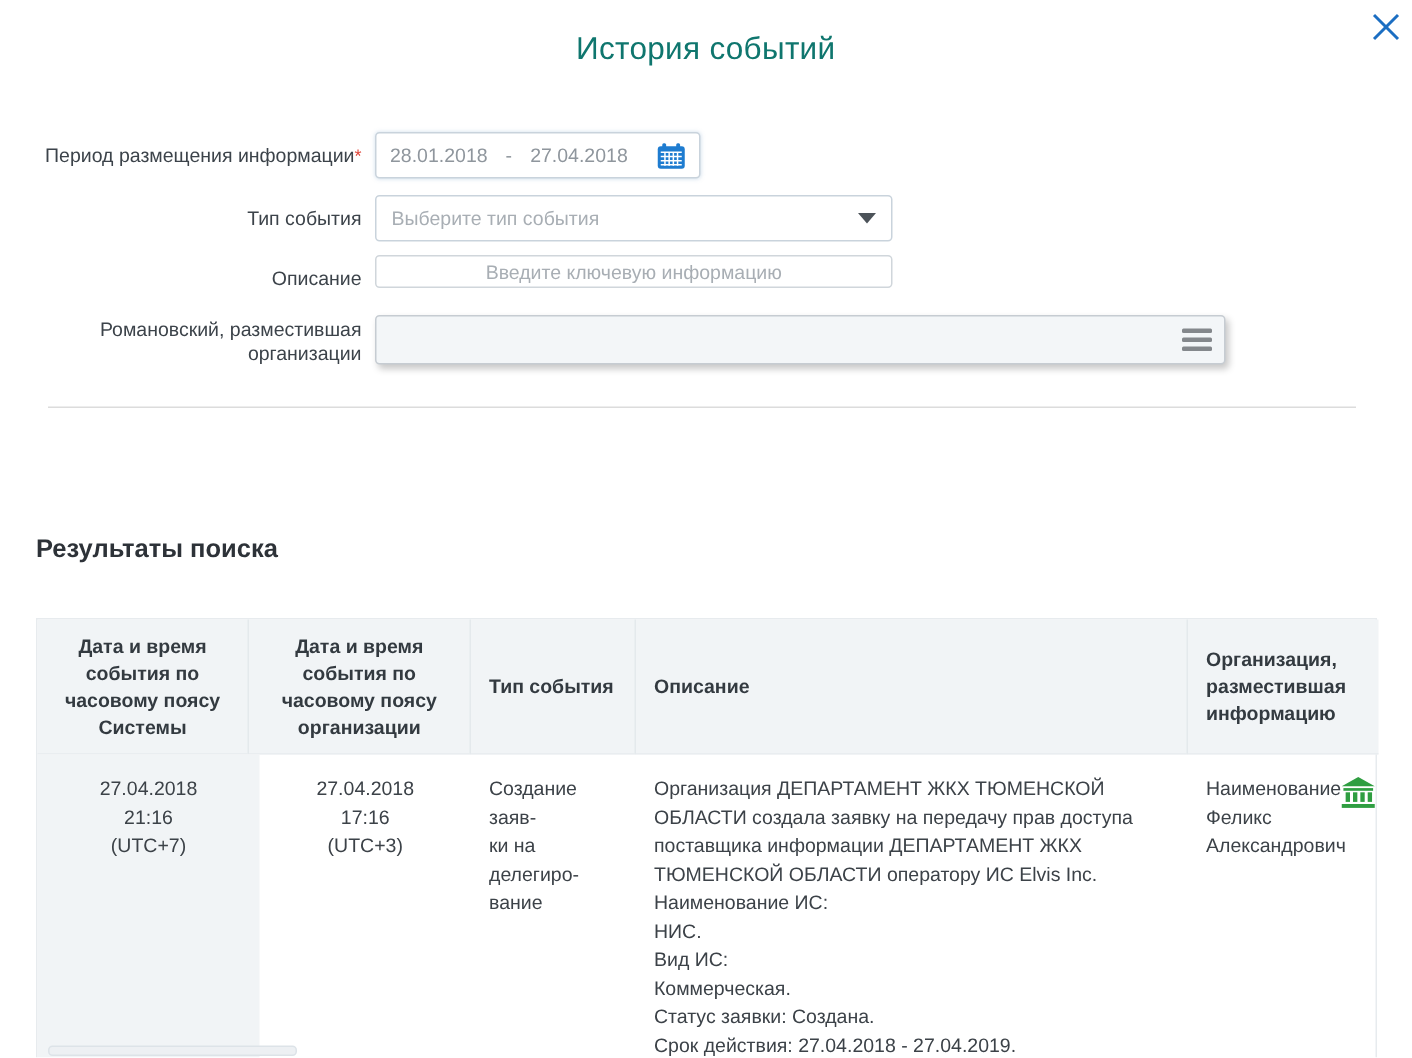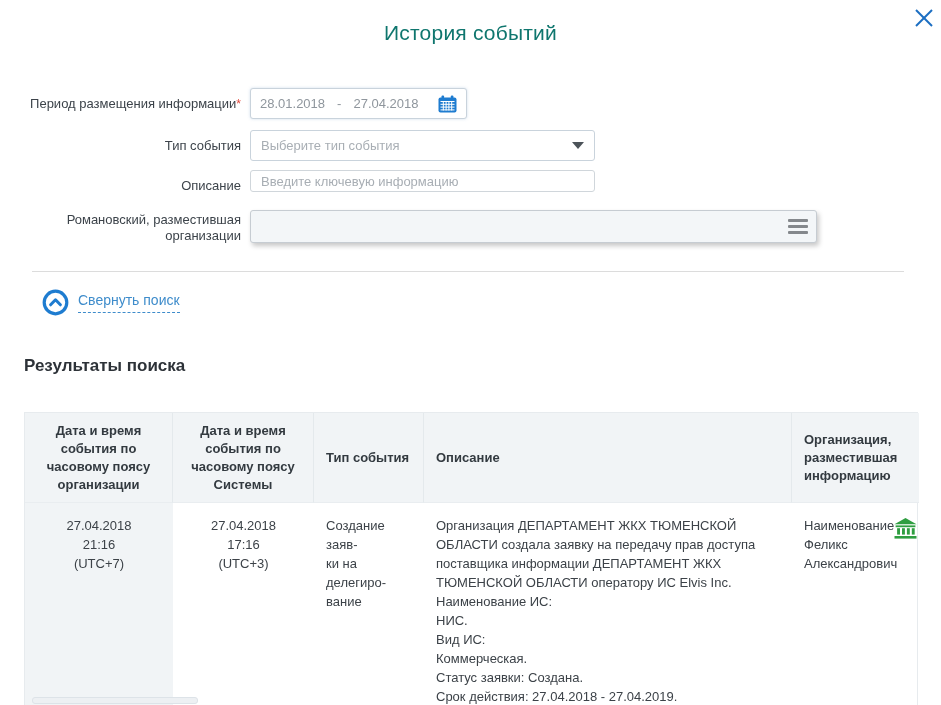--- a/index.html
+++ b/index.html
@@ -23,21 +23,21 @@
     font-size:13px; display:flex; align-items:center; }
   .datebox { width:217px; padding:0 9px; color:#8f969d; box-shadow:0 0 3px rgba(120,160,200,.35); }
   .datebox .dsep { margin:0 12px; }
   .datebox .calwrap { margin-left:auto; display:flex; cursor:pointer; }
 
   .selectbox { width:345px; padding:0 10px; color:#a8aeb4; cursor:pointer; }
   .selectbox .arrow { margin-left:auto; width:0; height:0;
     border-left:6px solid transparent; border-right:6px solid transparent; border-top:7px solid #4c5359; }
 
   input.text-input { width:345px; height:22px; border:1px solid #d0d6db; border-radius:3px;
-    padding:0 10px; font-size:13px; color:#3c434a; font-family:"Liberation Sans", sans-serif; outline:none; }
+    padding:0 10px; font-size:13px; color:#3c434a; font-family:"Liberation Sans", sans-serif; outline:none;text-align:center; }
   input.text-input::placeholder { color:#a8aeb4; }
 
   .orgwrap { position:relative; width:567px; }
   input.org-input { width:567px; height:33px; border:1px solid #c6ccd2; border-radius:3px;
     background:#f3f6f8; box-shadow:2px 3px 5px rgba(0,0,0,.22); padding:0 34px 0 10px;
     font-size:13px; color:#3c434a; outline:none; }
   .hamburger { position:absolute; right:9px; top:9px; width:20px; cursor:pointer; }
   .hamburger i { display:block; height:3px; background:#84888c; border-radius:1px; margin-bottom:3px; }
 
   .divider { position:absolute; left:32px; top:271px; width:872px; height:1px; background:#dcdcdc; }
@@ -141,35 +141,28 @@
       <div class="hamburger">
           <i></i>
           <i></i>
           <i></i>
         </div>
     </div>
   </div>
 
   <div class="divider"></div>
 
-  <div class="collapse">
-    <svg width="27" height="27" viewBox="0 0 27 27">
-      <circle cx="13.5" cy="13.5" r="11.3" fill="#fff" stroke="#1e7cd0" stroke-width="3.2"></circle>
-      <polyline points="8.6,15.8 13.5,10.8 18.4,15.8" fill="none" stroke="#1e7cd0" stroke-width="3" stroke-linecap="round" stroke-linejoin="round"></polyline>
-    </svg>
-    <span class="txt">Свернуть поиск</span>
-  </div>
 
 
   <div class="results-heading">Результаты поиска</div>
 
   <div class="rtable">
     <div class="thead">
+      <div class="th c2 center">Дата и время события по часовому поясу Системы</div>
       <div class="th c1 center">Дата и время события по часовому поясу организации</div>
-      <div class="th c2 center">Дата и время события по часовому поясу Системы</div>
       <div class="th c3">Тип события</div>
       <div class="th c4">Описание</div>
       <div class="th c5">Организация, разместившая информацию</div>
     </div>
     <div class="trow">
       <div class="td c1 center gray pre">27.04.2018
 21:16
 (UTC+7)</div>
       <div class="td c2 center pre">27.04.2018
 17:16

